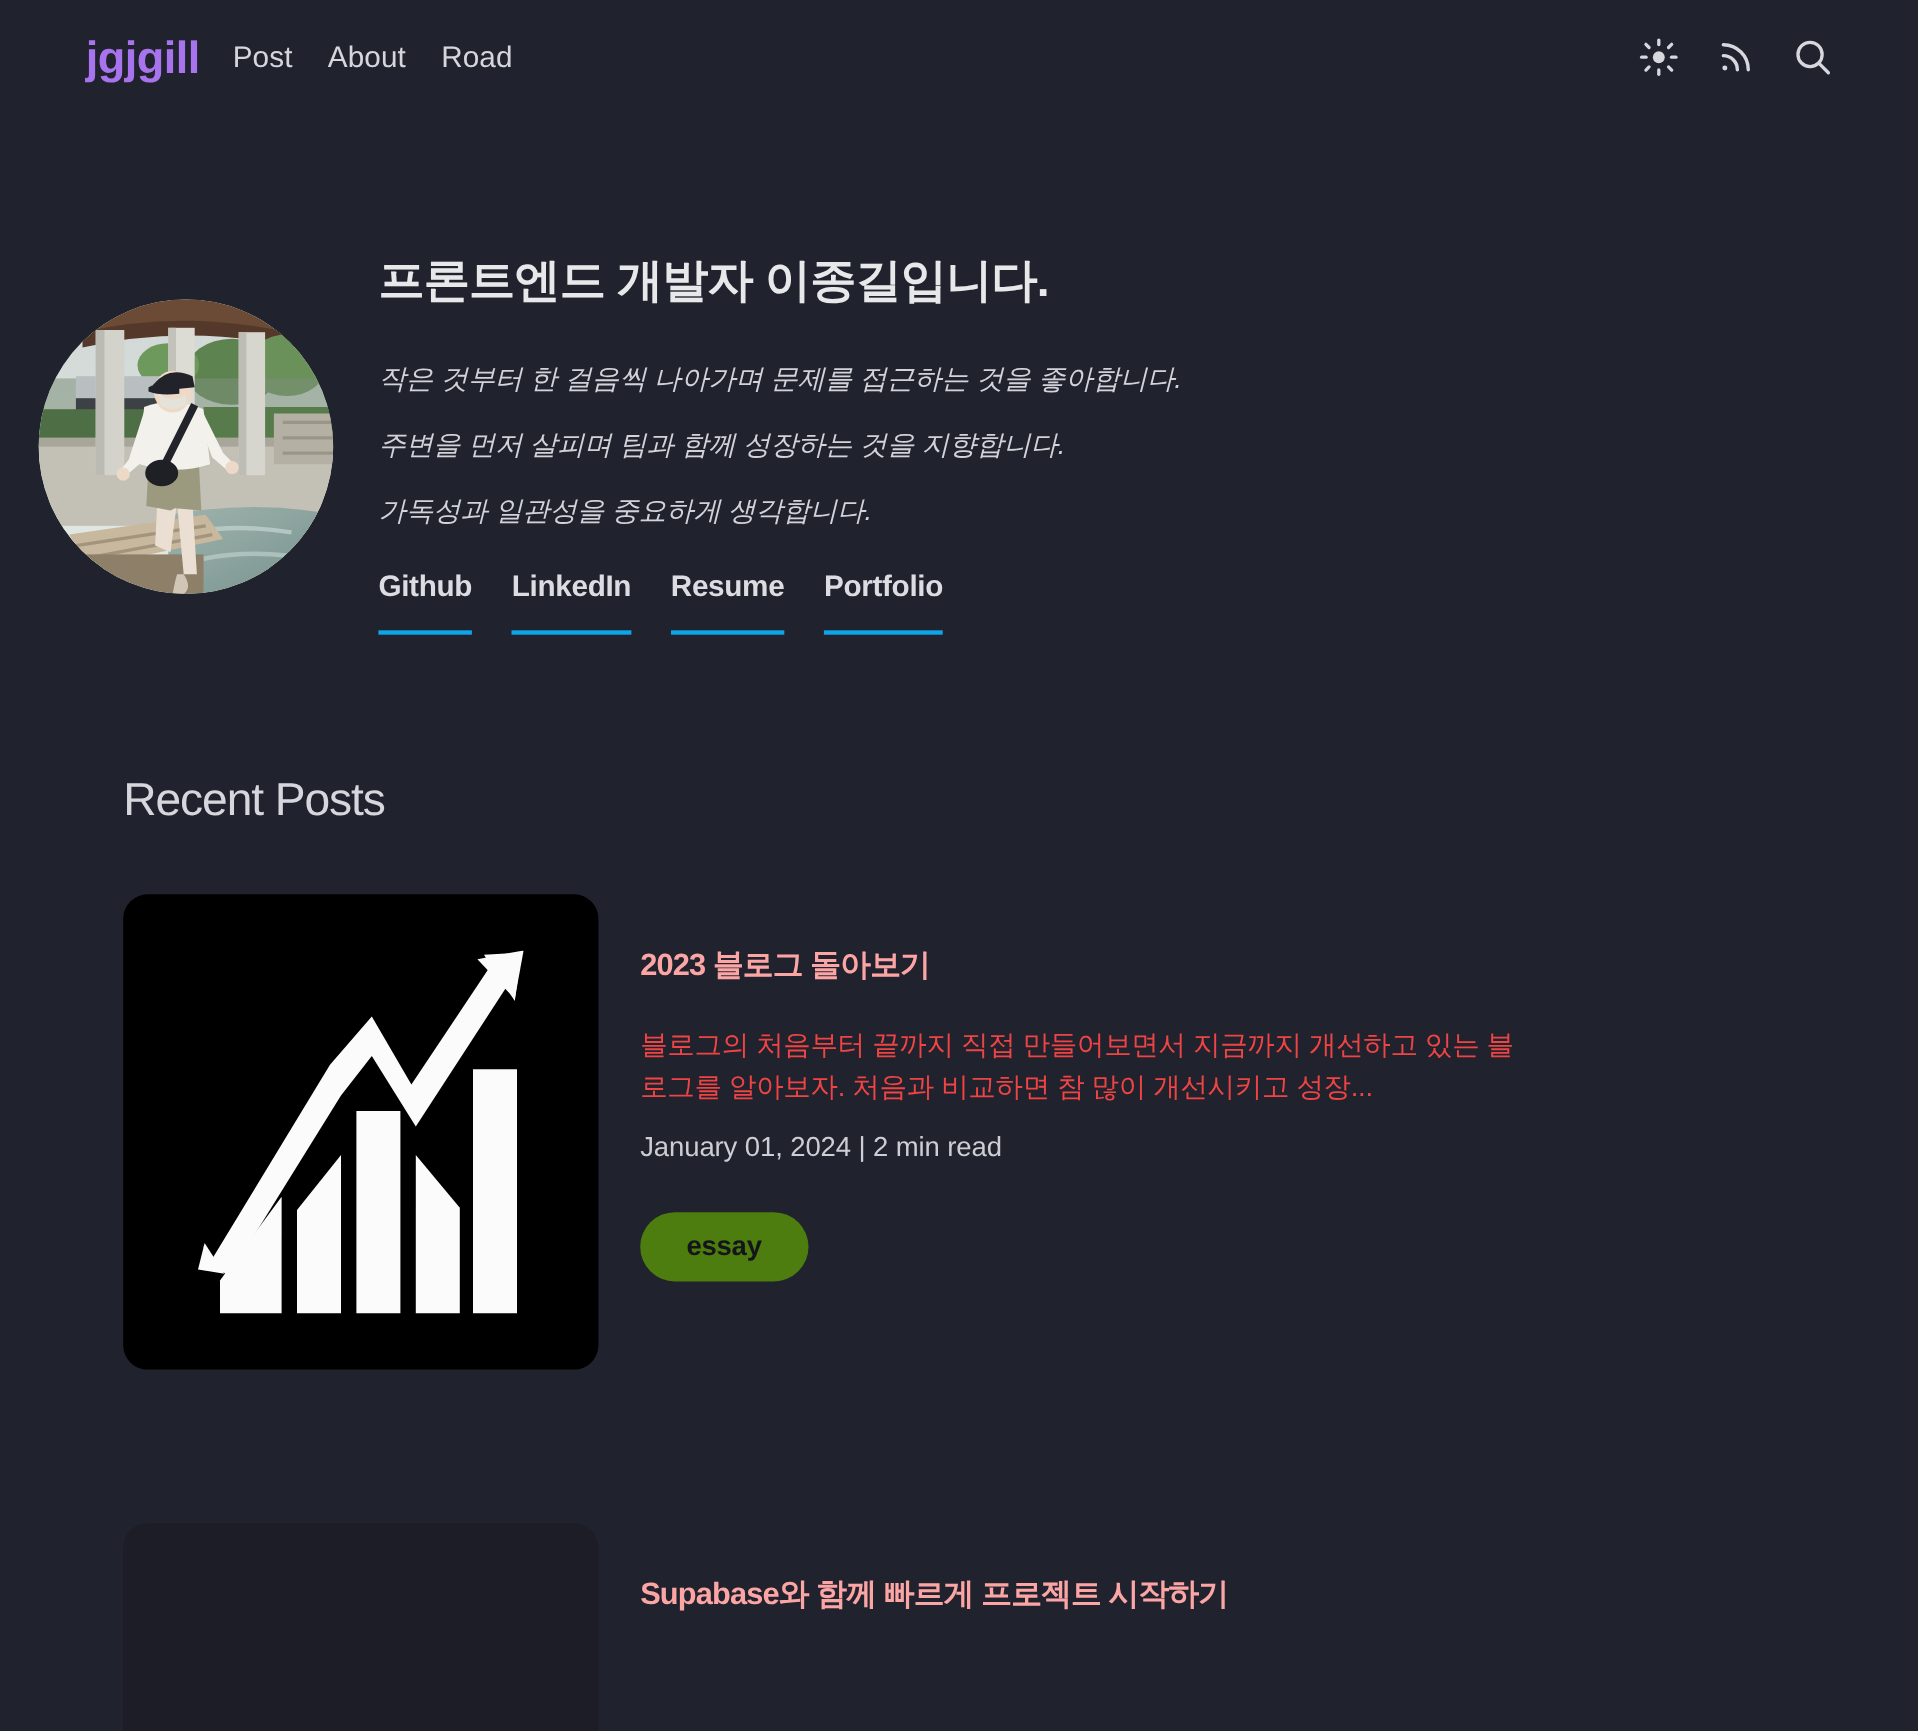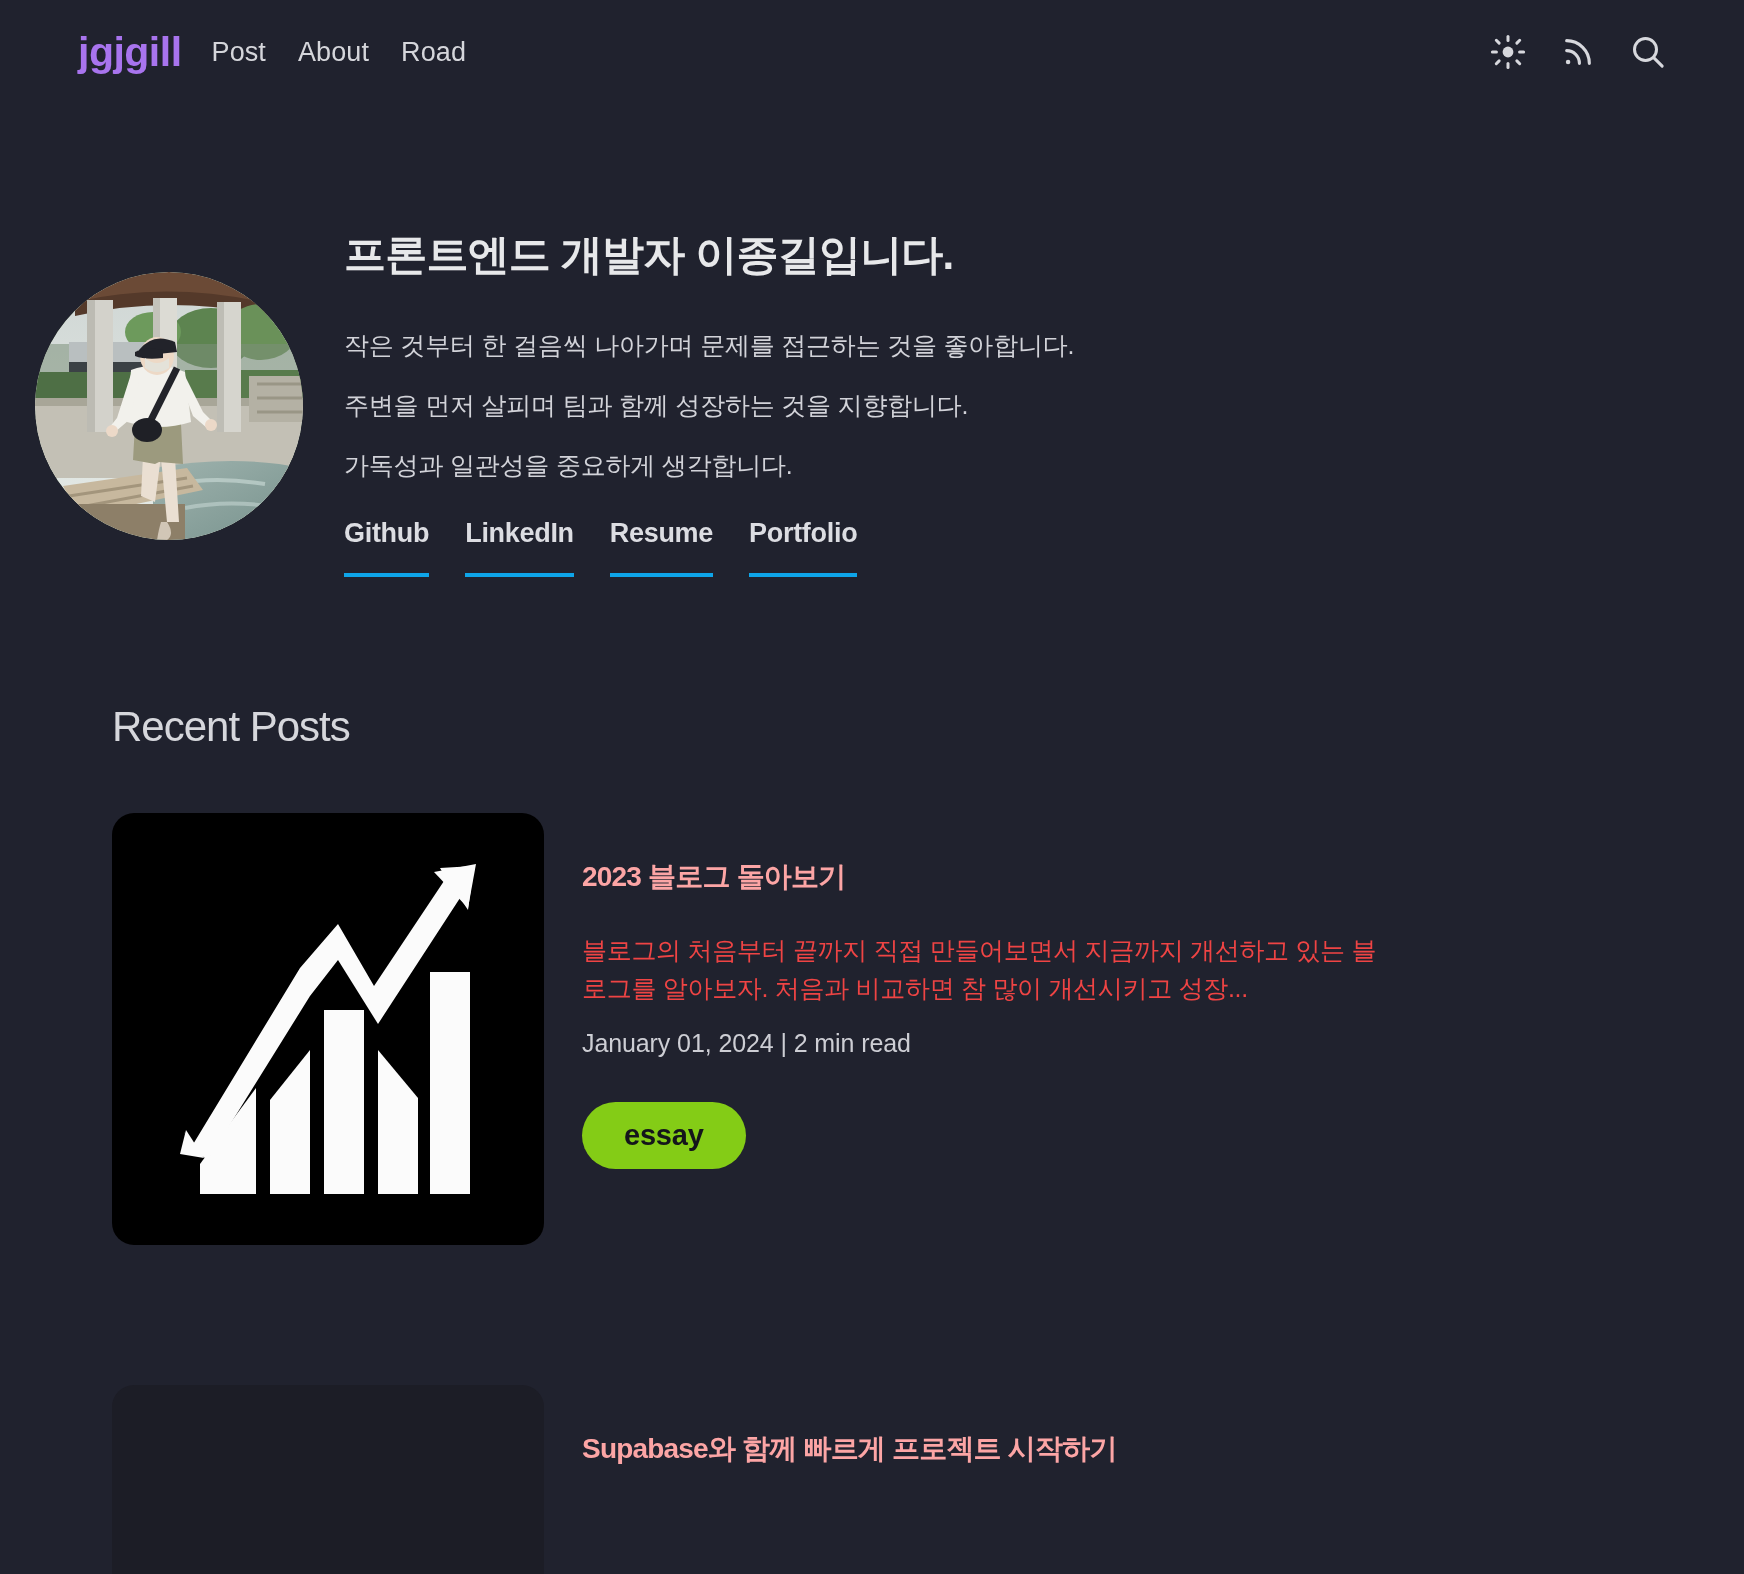--- a/index.html
+++ b/index.html
@@ -118,20 +118,21 @@
     margin-bottom: 44px;
   }
 
   .hero-desc-line {
     font-size: 25px;
     font-weight: 400;
     color: #d2d3d9;
     line-height: 1.45;
     margin-bottom: 24px;
     letter-spacing: -0.2px;
+    font-style: italic;
   }
 
   .hero-links {
     display: flex;
     align-items: center;
     gap: 36px;
     margin-top: 36px;
   }
 
   .hero-link {
@@ -217,23 +218,23 @@
     margin-top: 22px;
   }
 
   .post-tags {
     display: flex;
     gap: 16px;
     margin-top: 44px;
   }
 
   .tag-pill {
-    background: #84cc16;
+    background: #4d7c0f;
     color: #14151b;
-    font-size: 29px;
+    font-size: 25px;
     font-weight: 600;
     padding: 19px 42px;
     border-radius: 999px;
     line-height: 1;
     cursor: pointer;
     letter-spacing: -0.2px;
     text-align: center;
   }
 </style>
 </head>

